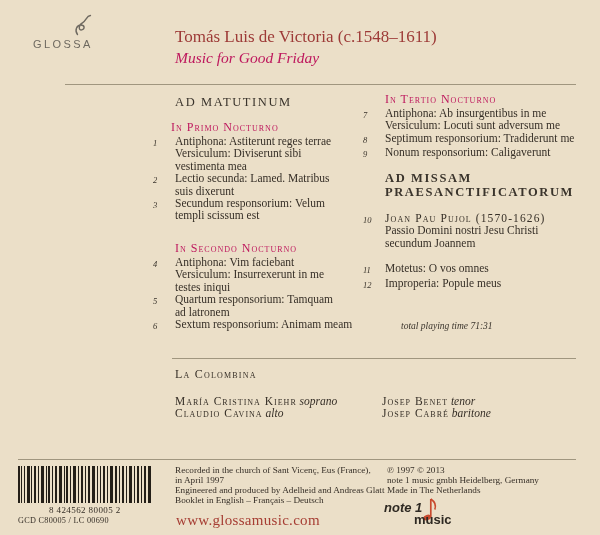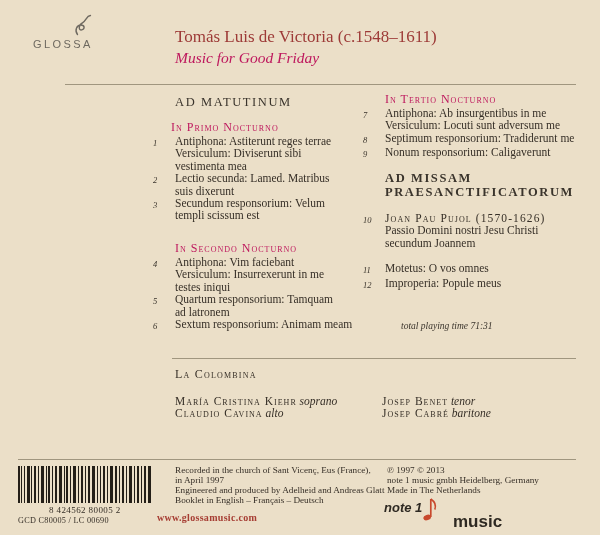--- a/index.html
+++ b/index.html
@@ -42,27 +42,27 @@
   .ensemble{position:absolute;left:175px;top:367px;font-size:12px;font-variant:small-caps;letter-spacing:1.2px;}
   .perf-col{position:absolute;font-size:11.5px;line-height:11.5px;}
   .pname{font-variant:small-caps;letter-spacing:1px;}
   .pvoice{font-style:italic;}
 
   
   .barcode{position:absolute;left:18px;top:466px;}
   .barcode-number{position:absolute;left:18px;top:505px;font-size:9px;letter-spacing:.4px;padding-left:31px;}
   .catalog-number{position:absolute;left:18px;top:516px;font-size:8.2px;letter-spacing:.3px;}
   .rec-block{position:absolute;left:175px;top:465px;font-size:9.2px;line-height:10px;}
-  .website{position:absolute;left:157px;top:512px;font-size:10px;color:#a63d33;font-weight:bold;letter-spacing:.3px;}
+  .website{position:absolute;left:176px;top:512px;font-size:15px;color:#a63d33;font-weight:normal;letter-spacing:.3px;}
   .rights-block{position:absolute;left:387px;top:465px;font-size:9.2px;line-height:10px;}
   .note1-logo{position:absolute;left:384px;top:500px;width:95px;height:30px;
     font-family:"Liberation Sans","DejaVu Sans",sans-serif;font-weight:bold;color:#2e2922;}
   .n1-top{position:absolute;left:0;top:0;font-size:13px;font-style:italic;}
   .n1-note{position:absolute;left:39px;top:-4px;}
-  .n1-bottom{position:absolute;left:30px;top:12px;font-size:17px;margin-left:39px;}
+  .n1-bottom{position:absolute;left:30px;top:12px;font-size:13px;}
 </style>
 </head>
 <body>
 
 <div class="cover">
 
   <div class="rule rule-top"></div>
   <div class="rule rule-mid"></div>
   <div class="rule rule-bot"></div>
 

